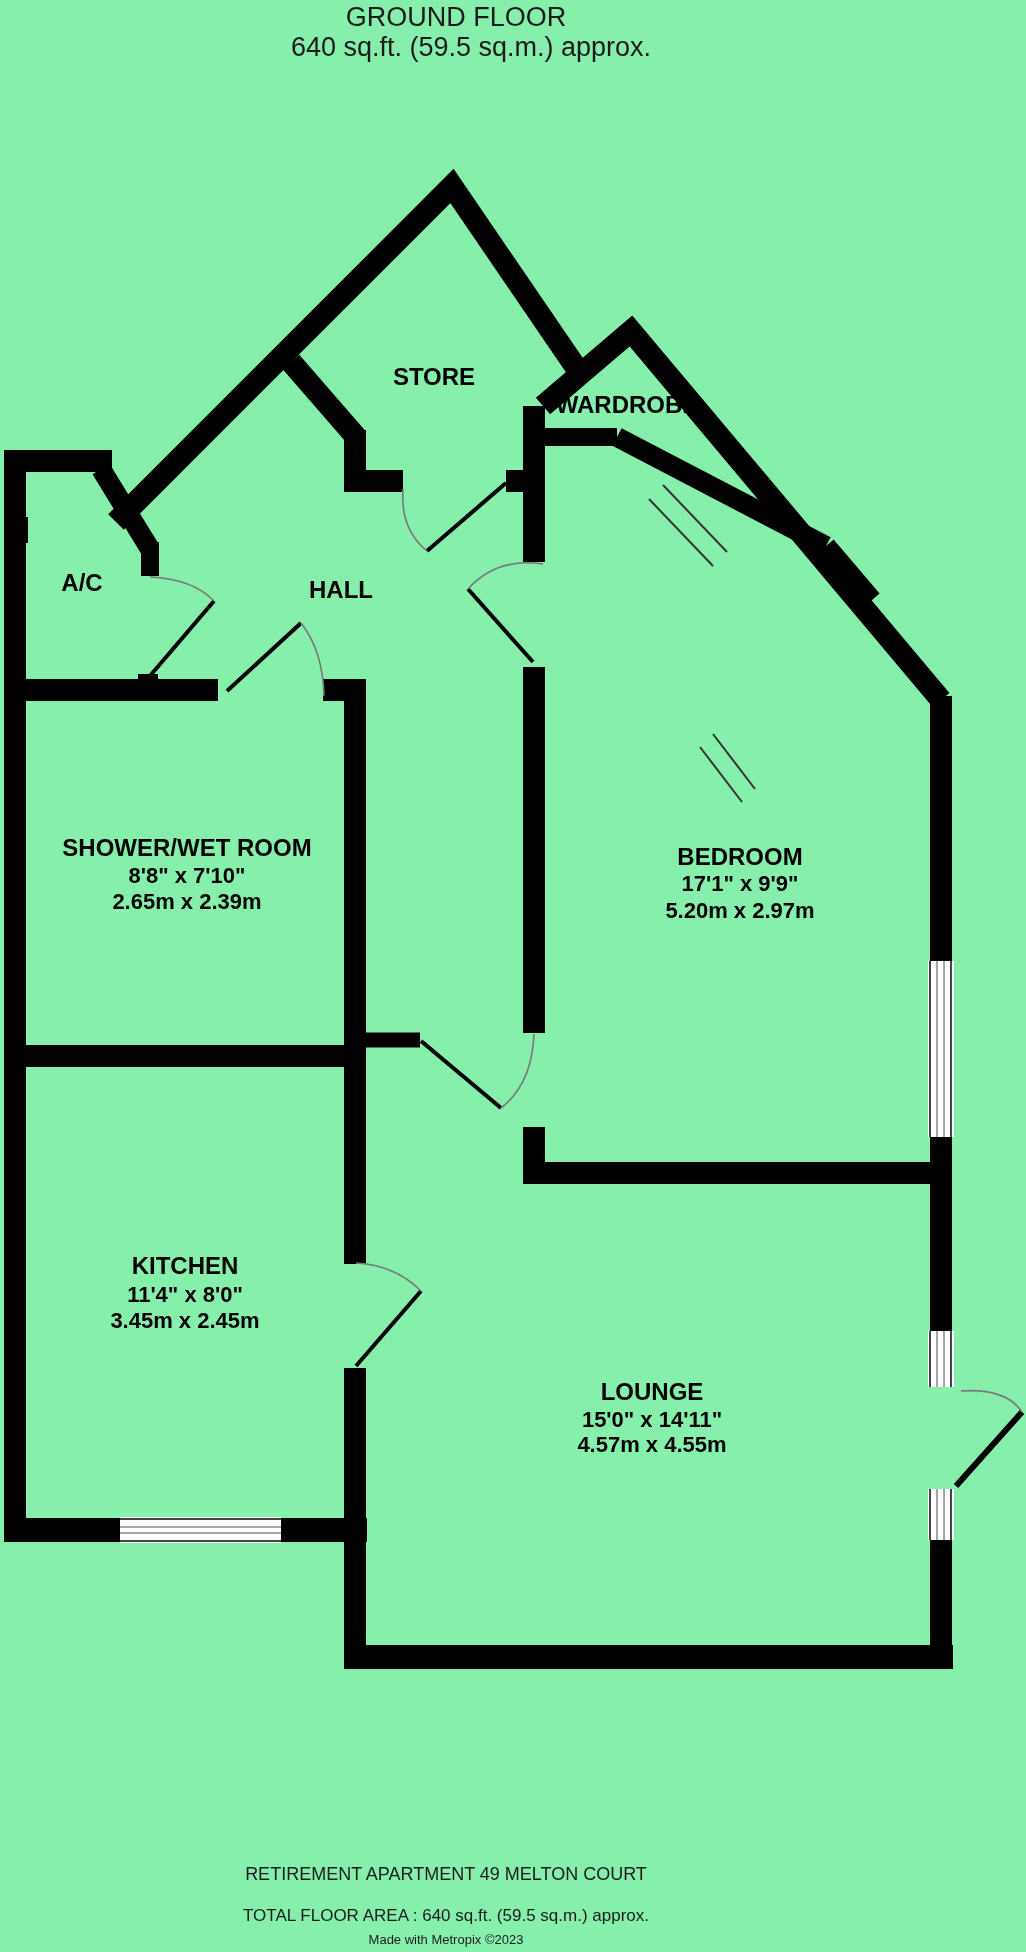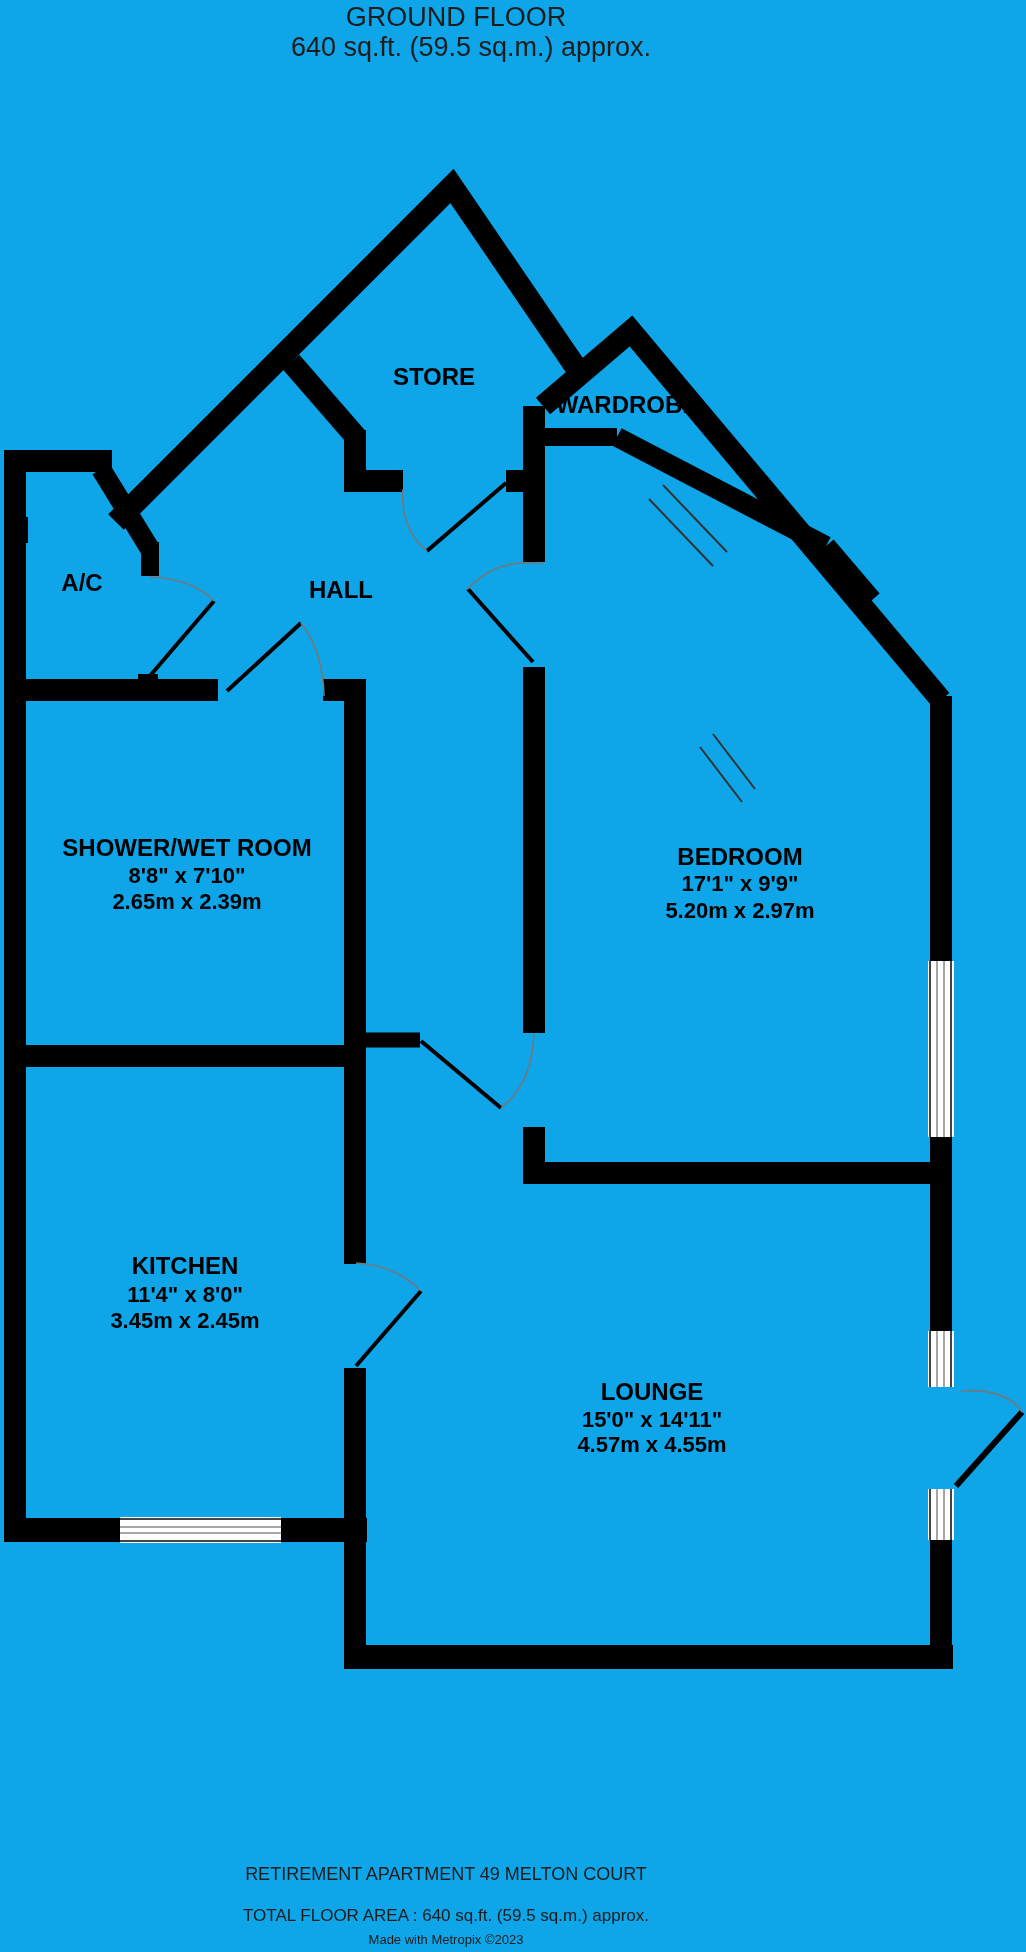--- a/index.html
+++ b/index.html
@@ -4,21 +4,21 @@
 <style>
   html, body {
     margin: 0;
     padding: 0;
     background: #ffffff;
   }
   .page {
     position: relative;
     width: 1026px;
     height: 1952px;
-    background: #0ea5e9;
+    background: #86efac;
     font-family: "Liberation Sans", sans-serif;
     overflow: hidden;
   }
   svg { display: block; }
   .title-text {
     font-family: "Liberation Sans", sans-serif;
     font-size: 27px;
     fill: #1c1c1c;
   }
   .room-name {

